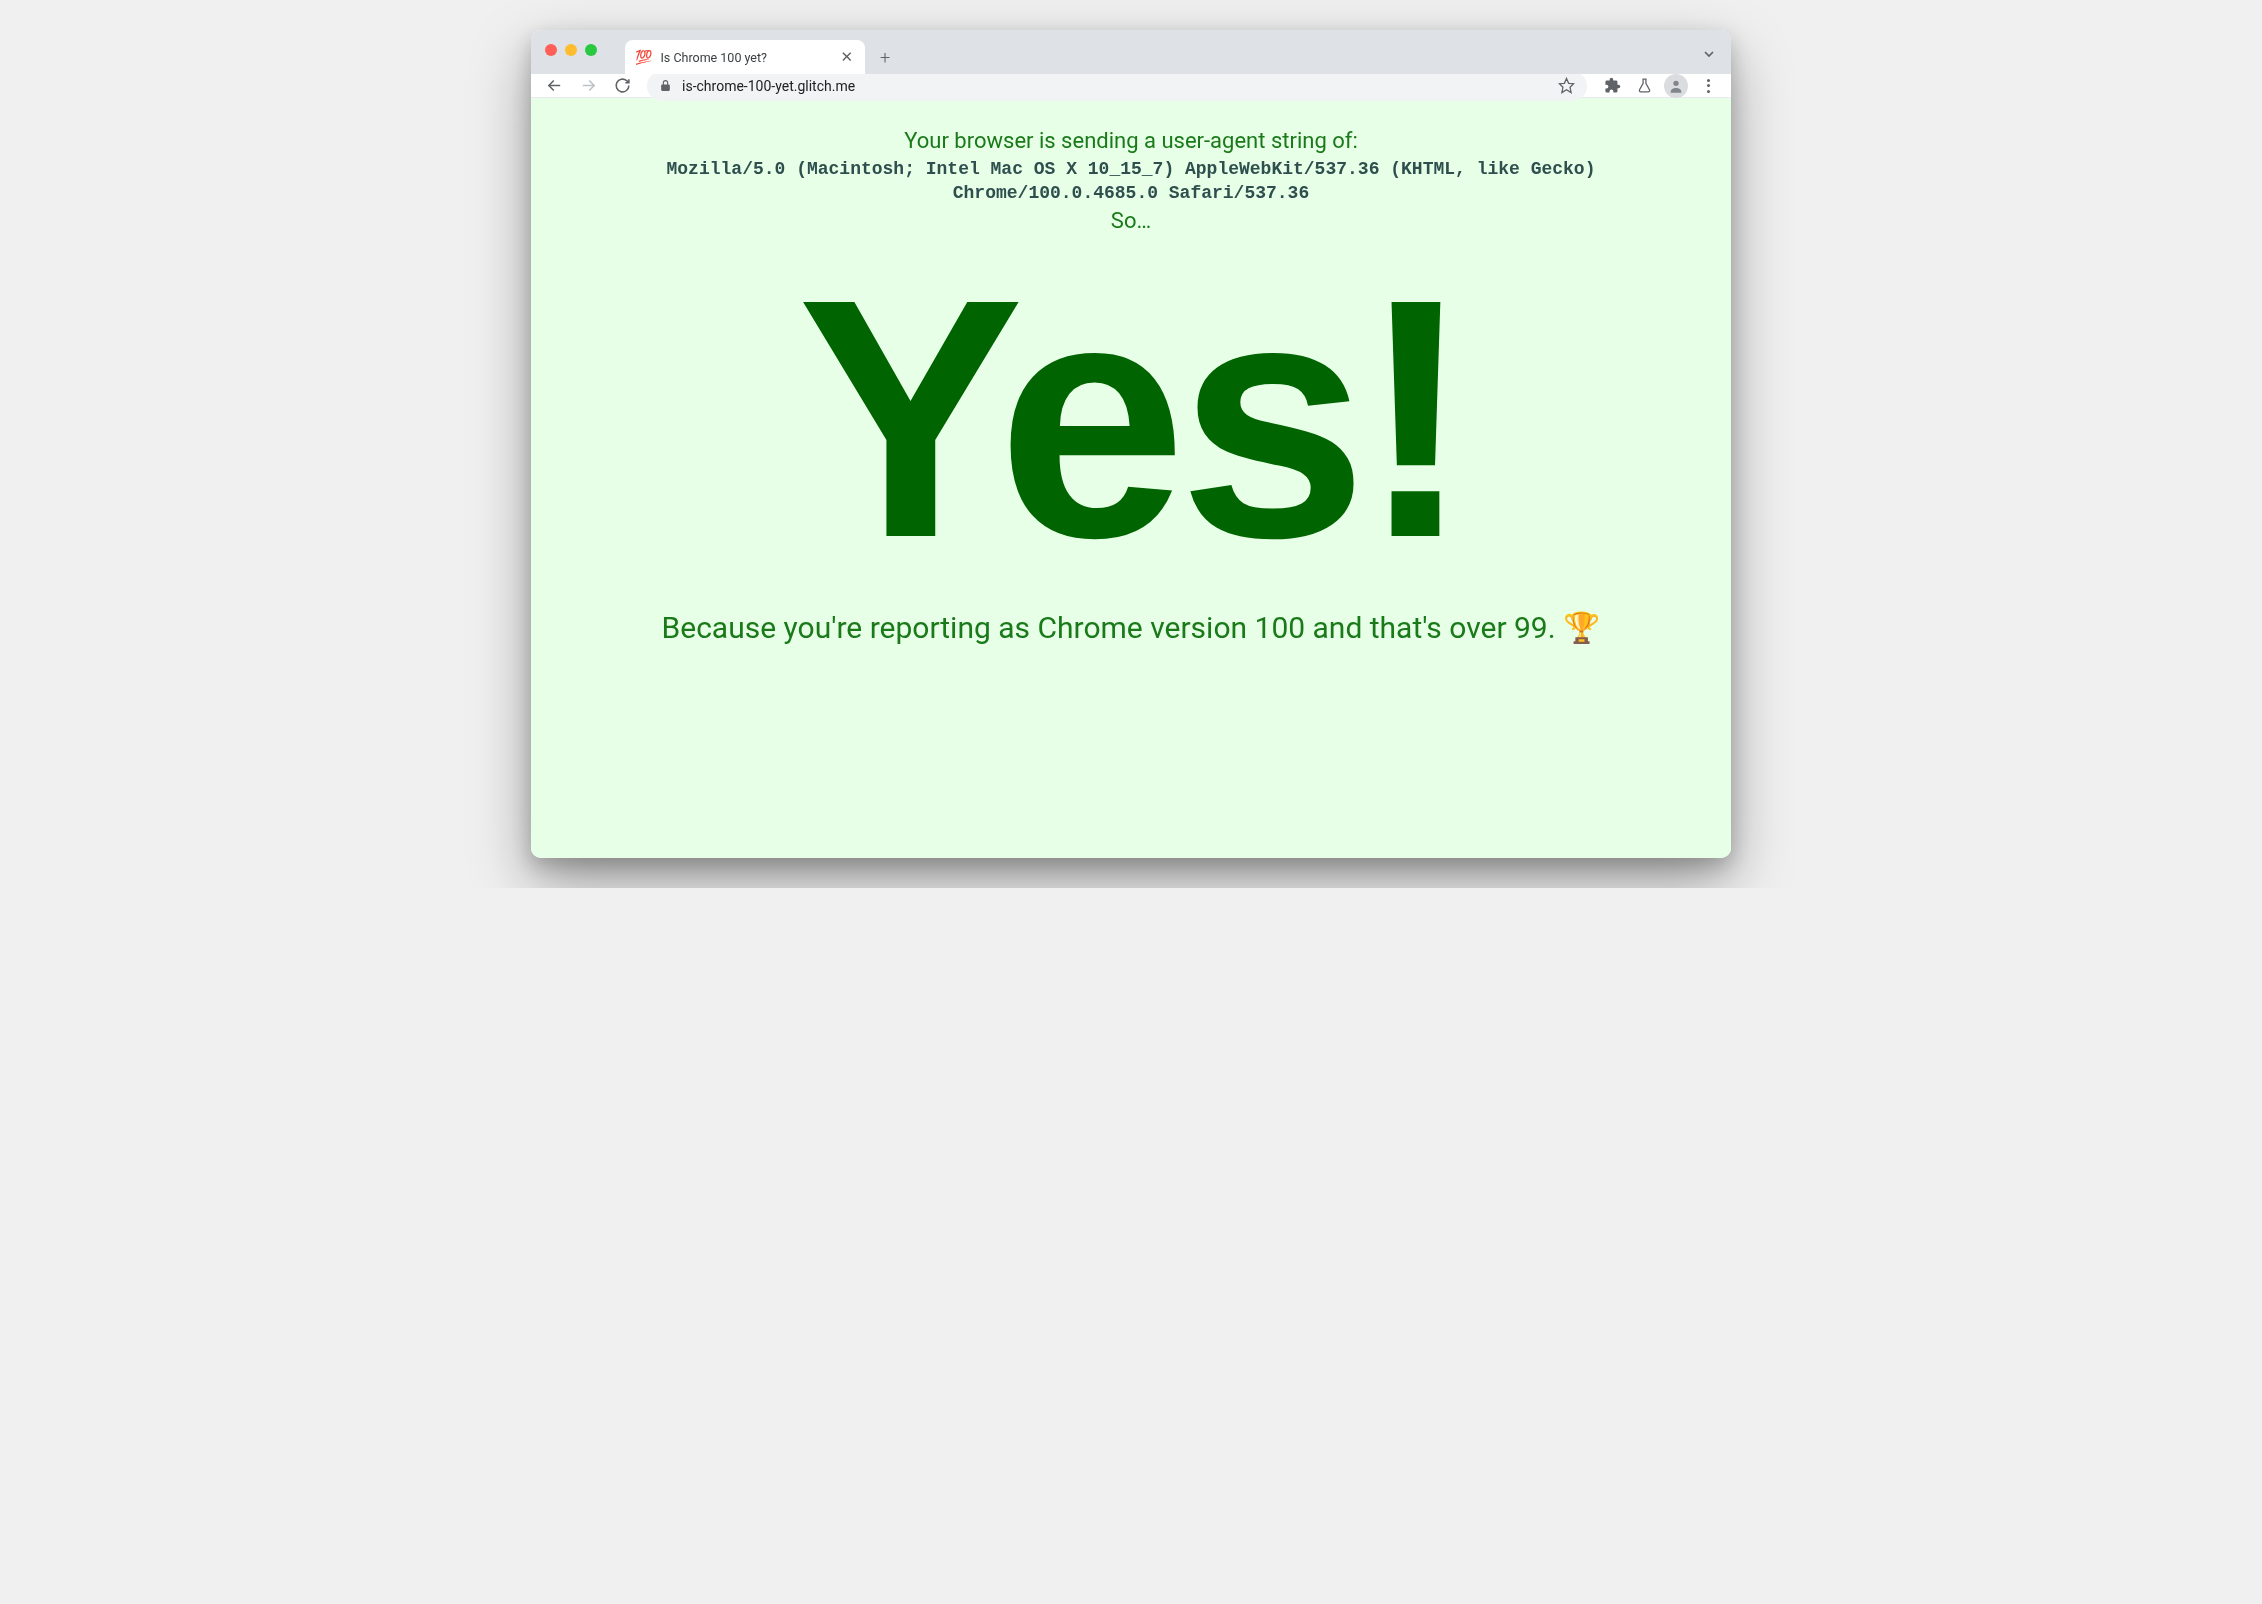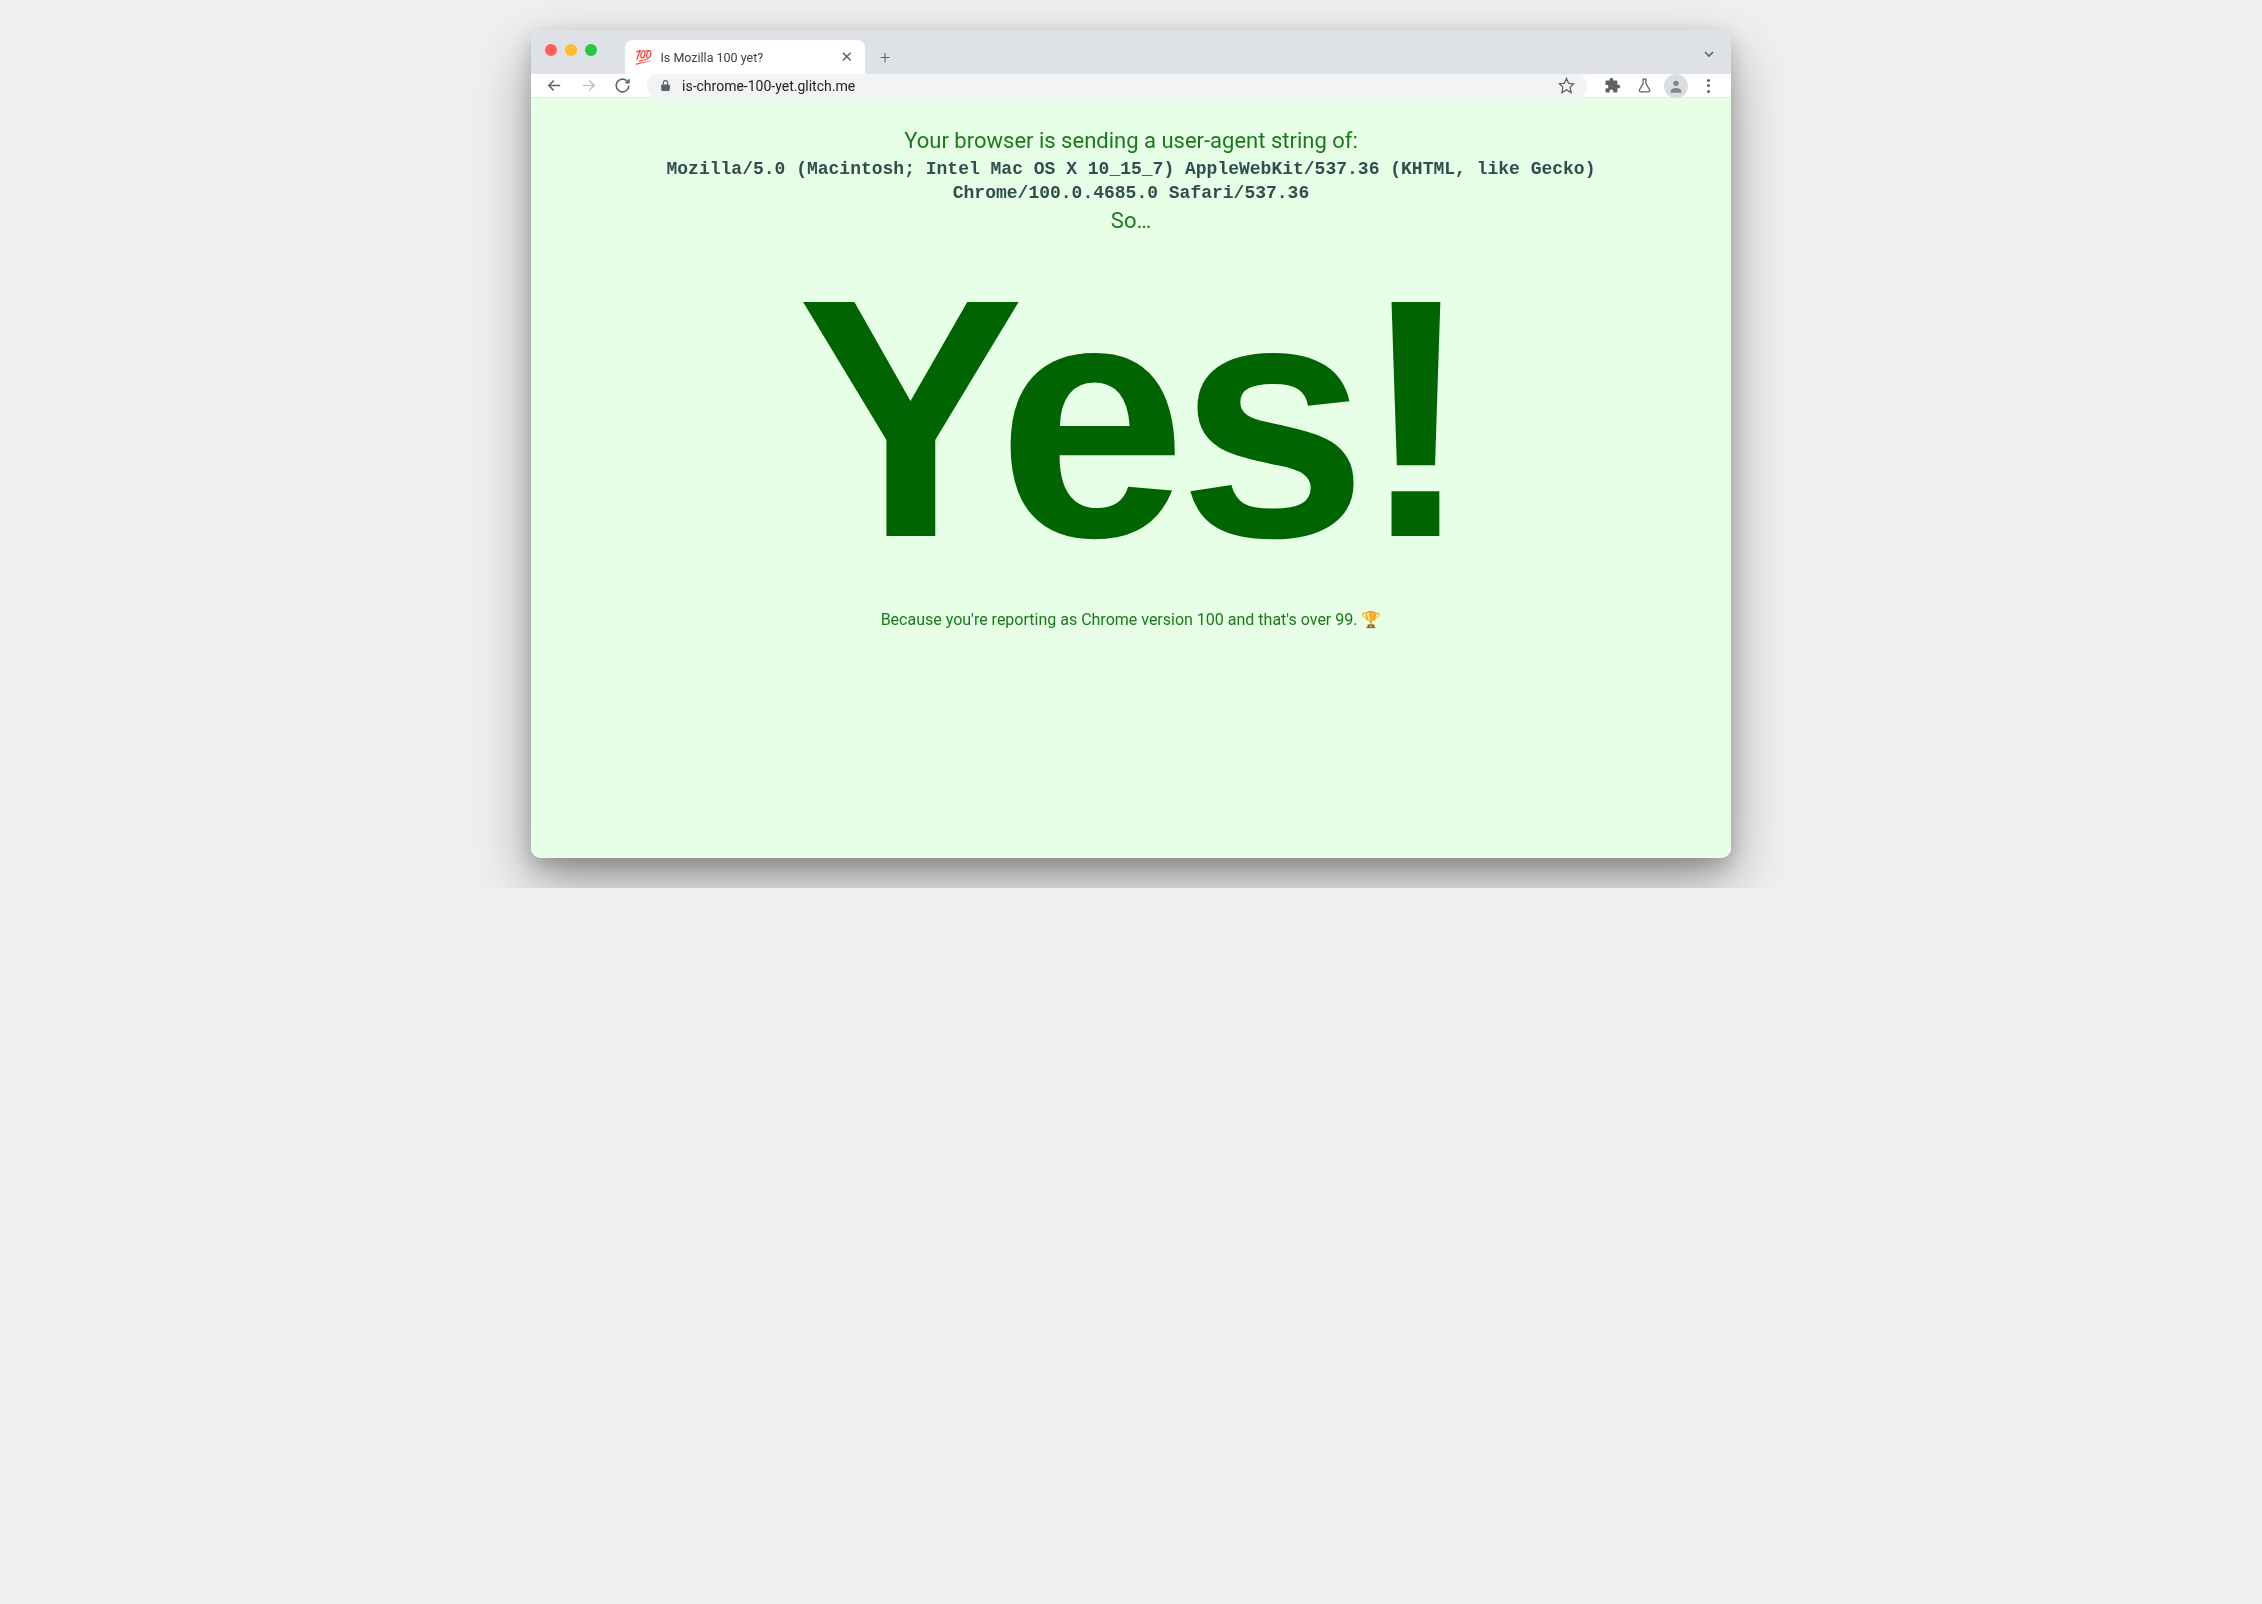--- a/index.html
+++ b/index.html
@@ -148,39 +148,39 @@
     .big-answer {
       font-size: 340px;
       font-weight: bold;
       color: #006400;
       line-height: 0.95;
       letter-spacing: -8px;
       margin: 10px 0 30px;
       font-family: Liberation Sans, sans-serif;
     }
     .explanation {
-      font-size: 16px;
+      font-size: 30px;
       color: #1a7a1a;
     }
   </style>
 </head>
 <body>
 
 <div class="browser-window">
 
   <div class="titlebar">
     <div class="traffic-lights">
       <div class="tl red"></div>
       <div class="tl yellow"></div>
       <div class="tl green"></div>
     </div>
     <div class="tabs-row">
       <div class="tab">
         <span class="tab-favicon">💯</span>
-        <span class="tab-title">Is Mozilla 100 yet?</span>
+        <span class="tab-title">Is Chrome 100 yet?</span>
         <span class="tab-close">✕</span>
       </div>
       <div class="new-tab-btn">+</div>
     </div>
     <div class="chevron-down">
       <svg viewBox="0 0 24 24" width="16" height="16" fill="none" stroke="currentColor" stroke-width="2.5">
           <polyline points="6 9 12 15 18 9"></polyline>
         </svg>
     </div>
   </div>

